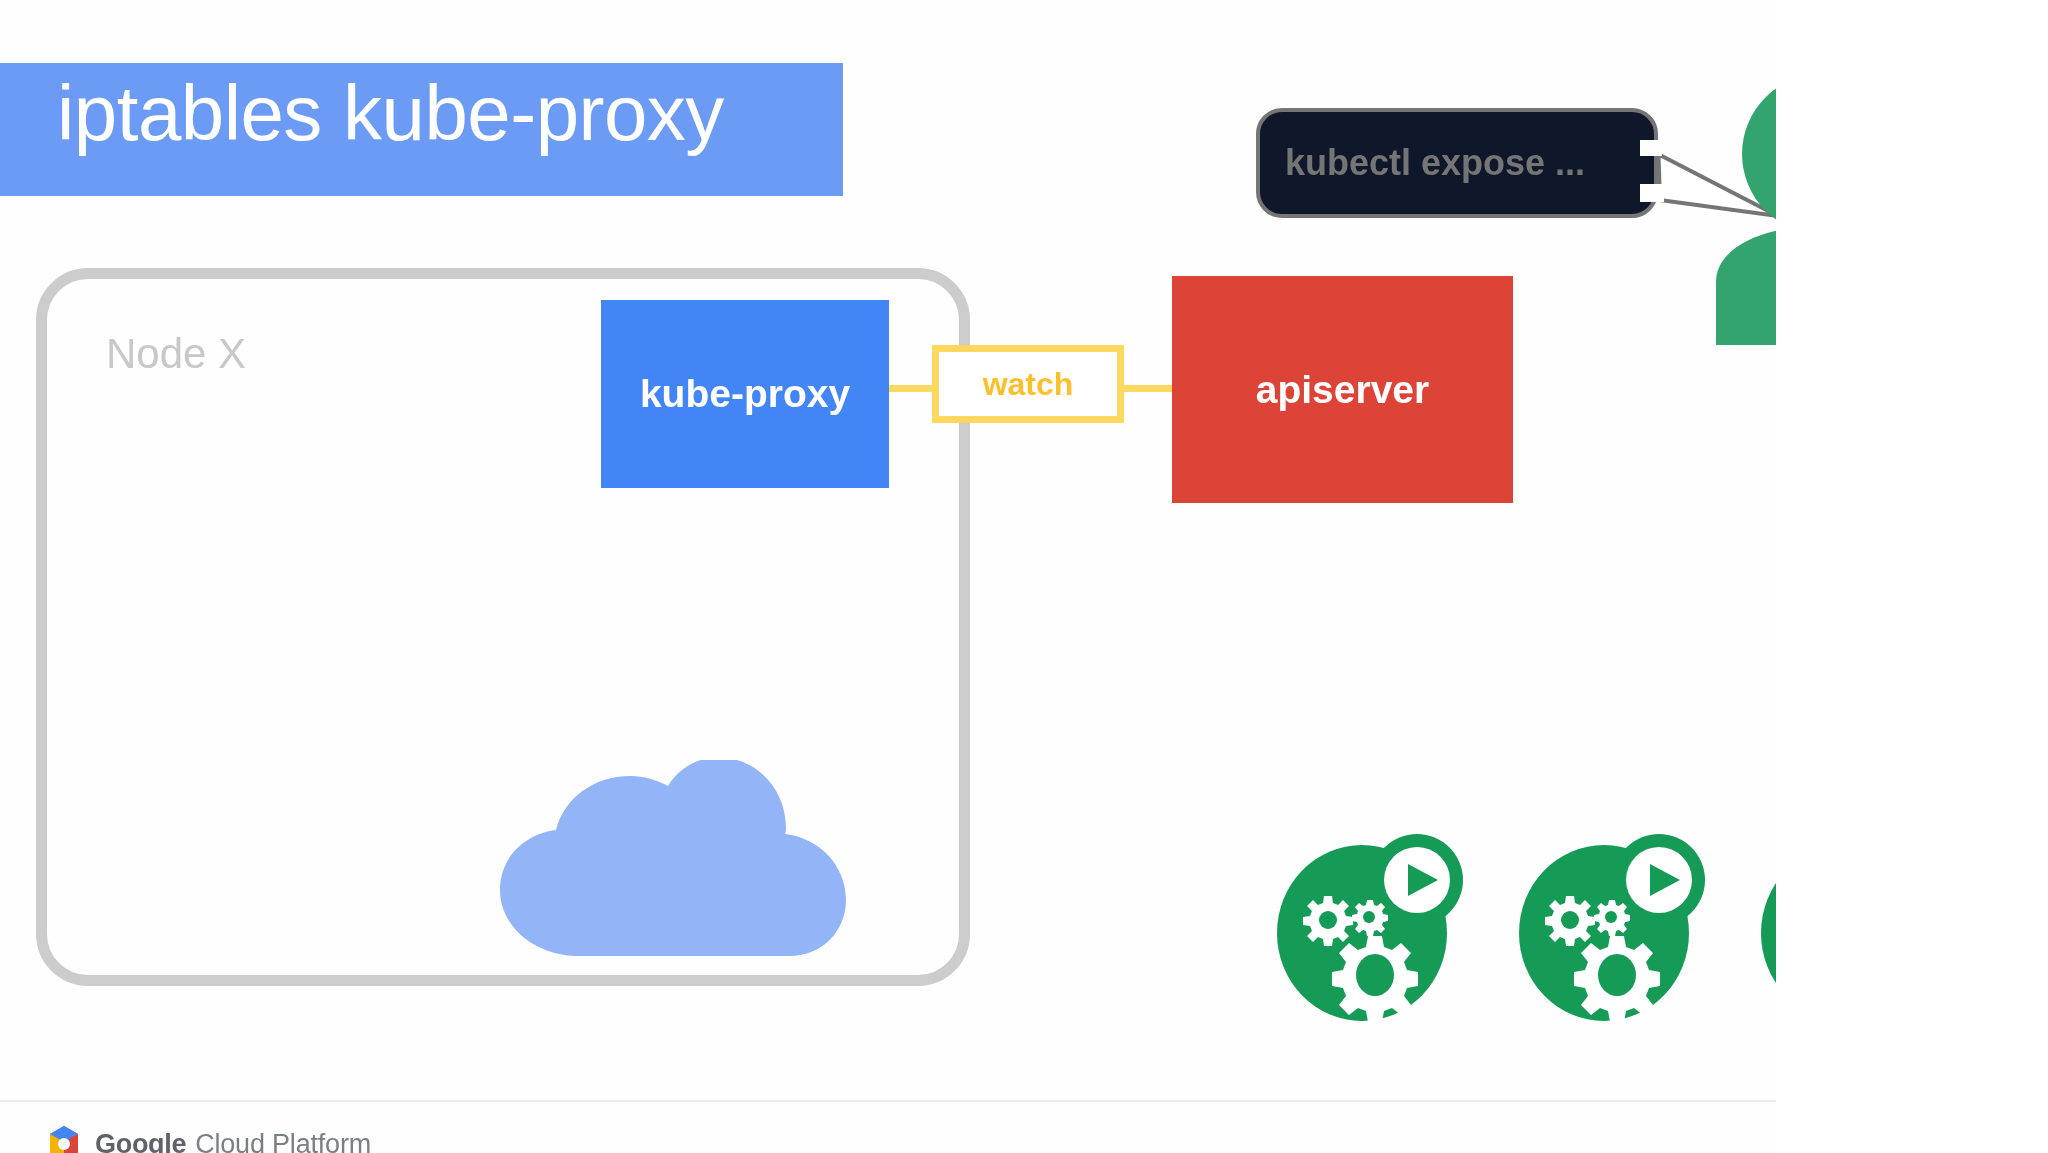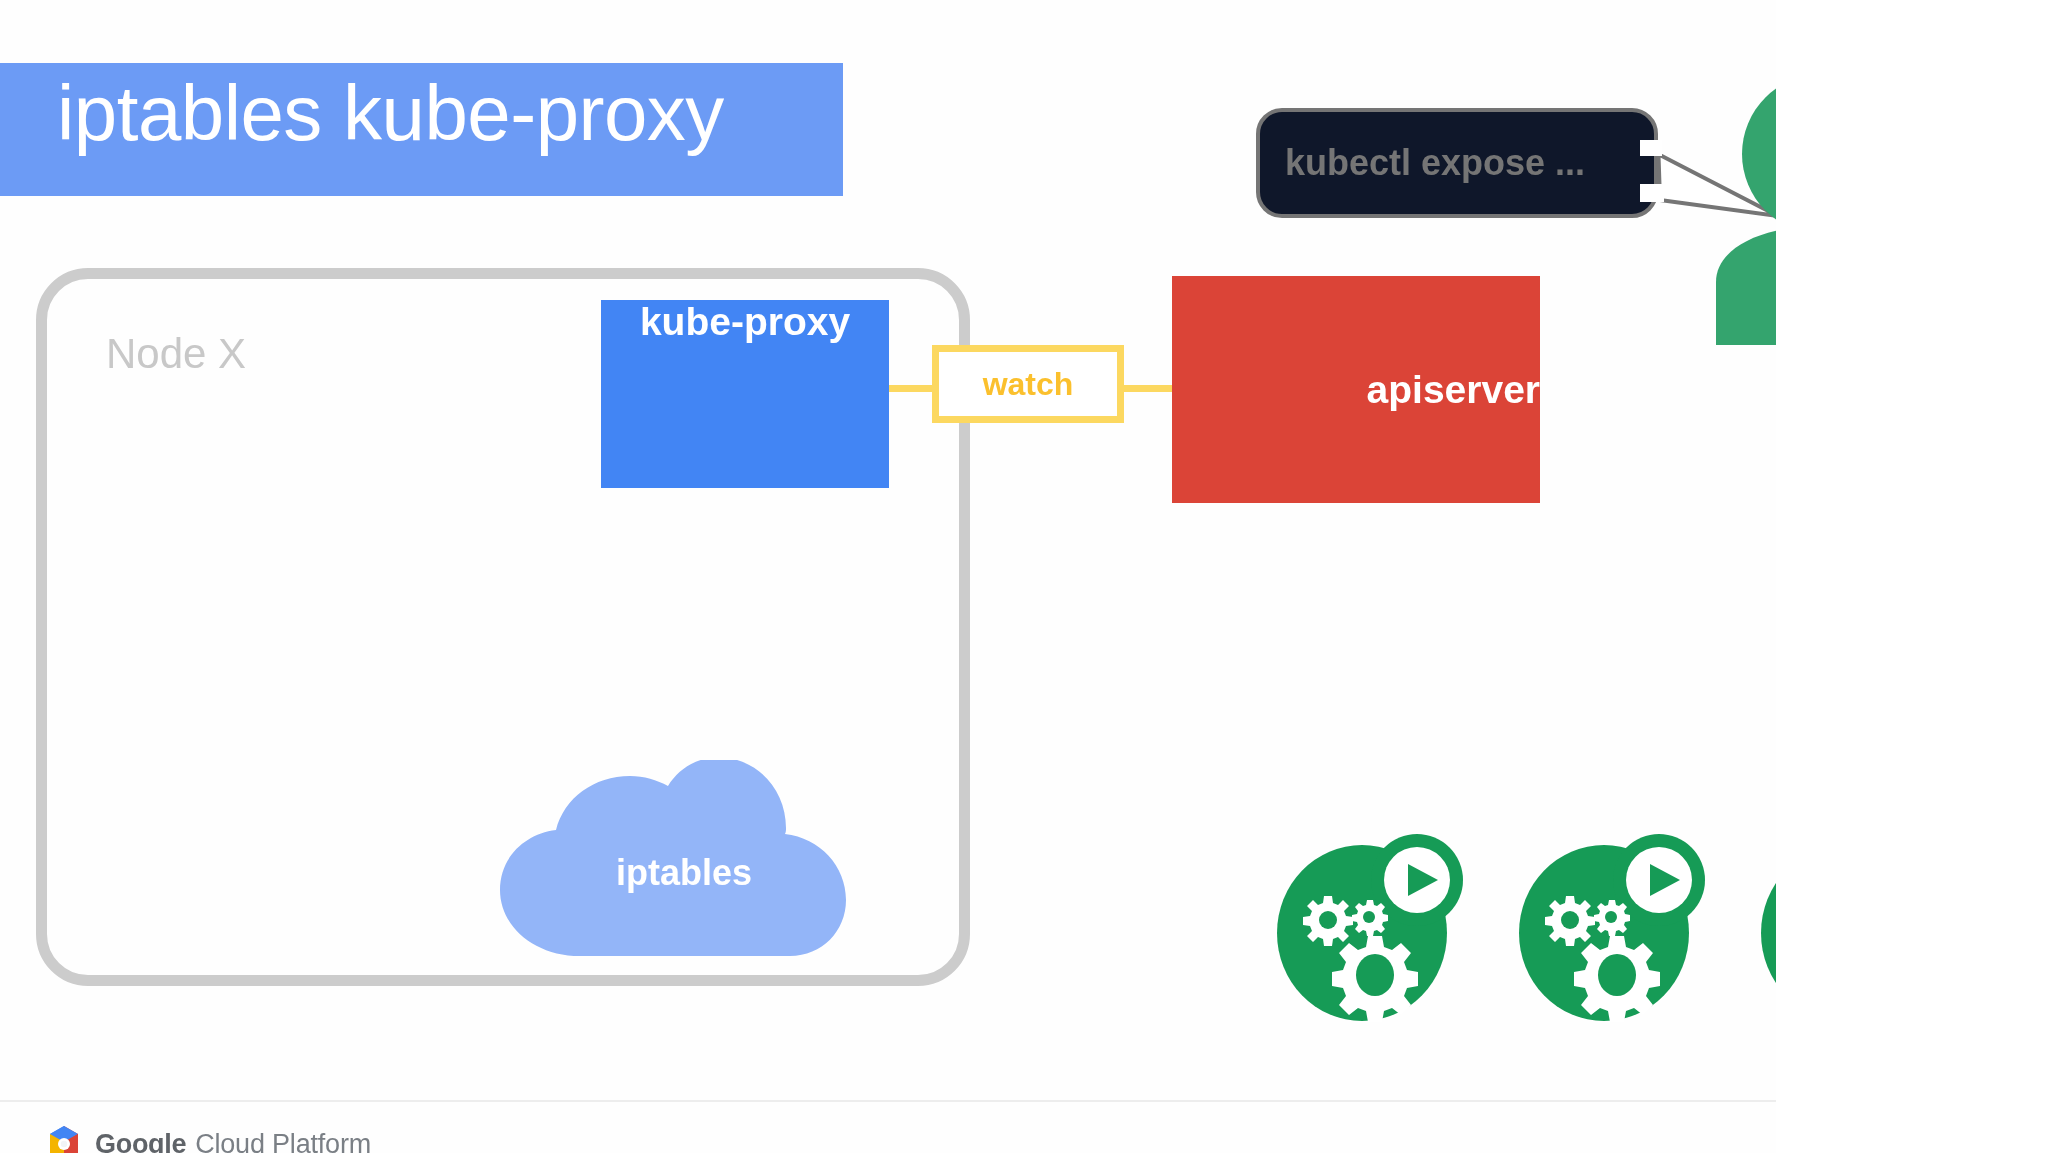--- a/index.html
+++ b/index.html
@@ -64,42 +64,41 @@
 
   
   #kube-proxy-box {
     position: absolute;
     left: 601px;
     top: 300px;
     width: 288px;
     height: 188px;
     background: #4285F4;
     display: flex;
-    align-items: flex-start;
+    align-items: center;
     justify-content: center;
   }
   #kube-proxy-label {
     font-size: 39px;
     font-weight: bold;
     color: #ffffff;
     white-space: nowrap;
   }
 
   
   #apiserver-box {
     position: absolute;
     left: 1172px;
     top: 276px;
     width: 341px;
     height: 227px;
     background: #DB4437;
     display: flex;
     align-items: center;
-    justify-content: flex-end;
-    padding-left: 27px;
+    justify-content: center;
   }
   #apiserver-label {
     font-size: 39px;
     font-weight: bold;
     color: #ffffff;
     white-space: nowrap;
   }
 
   
   .watch-line {
@@ -285,21 +284,20 @@
                C16,98 40,74 72,70
                C80,38 110,16 146,16
                C160,16 173,20 184,26
                C196,6 219,-6 244,-2
                C278,3 302,33 302,68
                C302,70 302,72 301,74
                C336,78 362,106 362,140
                C362,171 338,196 306,196 Z" fill="#93B5F8"></path>
     </svg>
   </div>
-  <div id="iptables-label">iptables</div>
 
   <div id="speech-bubble">
     <span id="speech-bubble-text">kubectl expose ...</span>
   </div>
   <div id="speech-tail">
     <svg viewBox="0 0 145 100" xmlns="http://www.w3.org/2000/svg">
       <path d="M18,0 L18,14 L138,76 L20,60 Z" fill="#ffffff" stroke="#757575" stroke-width="4" stroke-linejoin="round"></path>
       <rect x="0" y="0" width="22" height="16" fill="#ffffff"></rect>
       <rect x="0" y="44" width="24" height="18" fill="#ffffff"></rect>
     </svg>

